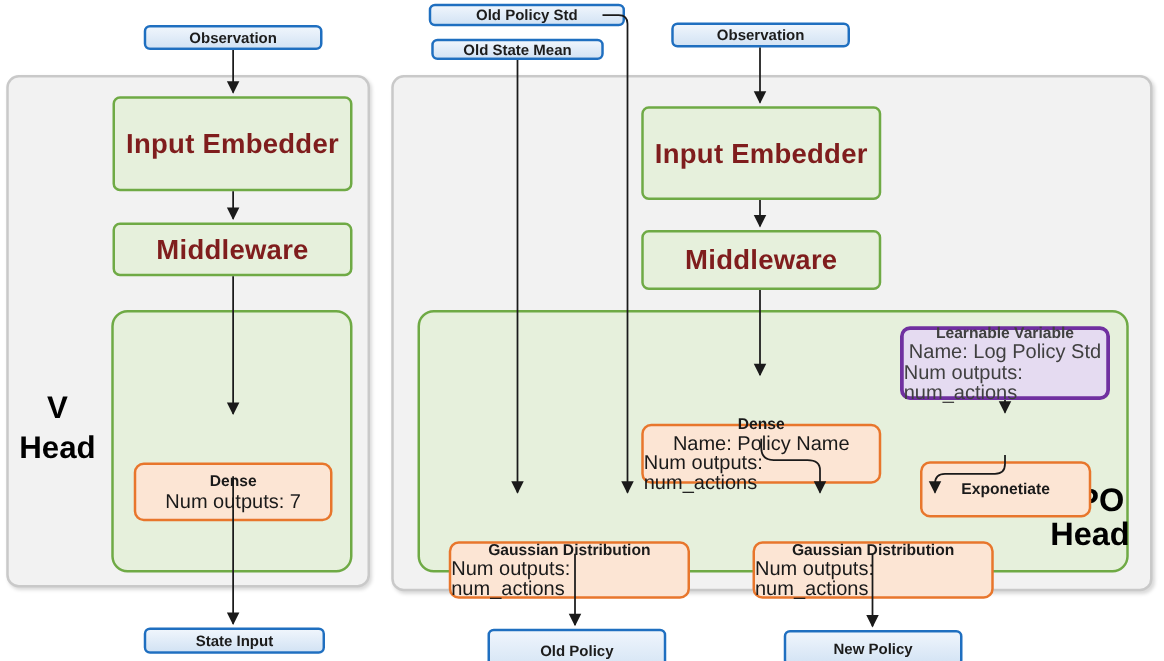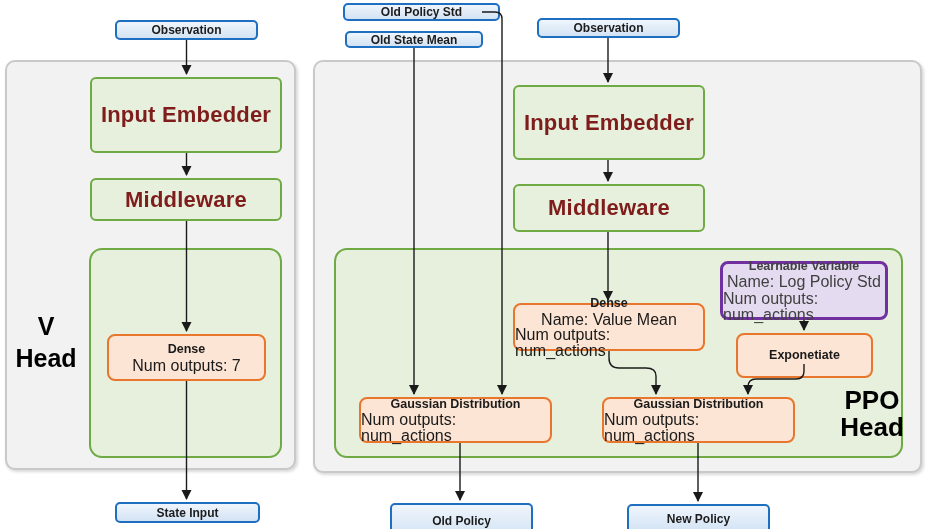--- a/index.html
+++ b/index.html
@@ -19,21 +19,21 @@
   .greenbox{position:absolute;background:#e6f0dc;border:2px solid #6faa45;border-radius:6px;
             display:flex;align-items:center;justify-content:center;box-sizing:border-box;
             font-weight:bold;font-size:22px;color:#7f1d1d;letter-spacing:.2px;}
   #v-embedder{left:90px;top:77px;width:192px;height:76px;}
   #v-middleware{left:90px;top:178px;width:192px;height:43px;}
   #p-embedder{left:513px;top:85px;width:192px;height:75px;}
   #p-middleware{left:513px;top:184px;width:192px;height:48px;}
 
   .orange{position:absolute;background:#fce5d4;border:2.5px solid #e8762c;border-radius:8px;
           display:flex;flex-direction:column;align-items:center;justify-content:center;
-          box-sizing:border-box;color:#1a1a1a;line-height:15.5px;}
+          box-sizing:border-box;color:#1a1a1a;line-height:15.5px;margin-top:36px;}
   #v-dense{left:107px;top:334px;width:159px;height:47px;}
   #p-dense{left:513px;top:303px;width:192px;height:48px;}
   #exponetiate{left:736px;top:333px;width:137px;height:45px;}
   #gauss-old{left:359px;top:397px;width:193px;height:46px;}
   #gauss-new{left:602px;top:397px;width:193px;height:46px;}
 
   .purple{position:absolute;background:#e5dbf1;border:3px solid #7030a0;border-radius:8px;
           display:flex;flex-direction:column;align-items:center;justify-content:center;
           box-sizing:border-box;color:#404040;line-height:16.5px;}
   #learnable{left:720px;top:261px;width:168px;height:59px;}
@@ -83,21 +83,21 @@
   <div class="greenbox" id="v-middleware">Middleware</div>
   <div class="orange" id="v-dense">
     <span class="t">Dense</span>
     <span class="s">Num outputs: 7</span>
   </div>
 
   <div class="greenbox" id="p-embedder">Input Embedder</div>
   <div class="greenbox" id="p-middleware">Middleware</div>
   <div class="orange" id="p-dense">
     <span class="t">Dense</span>
-    <span class="s">Name: Value Mean</span>
+    <span class="s">Name: Policy Name</span>
     <span class="s">Num outputs: num_actions</span>
   </div>
   <div class="purple" id="learnable">
     <span class="t">Learnable Variable</span>
     <span class="s">Name: Log Policy Std</span>
     <span class="s">Num outputs: num_actions</span>
   </div>
   <div class="orange" id="exponetiate">
     <span class="t">Exponetiate</span>
   </div>

